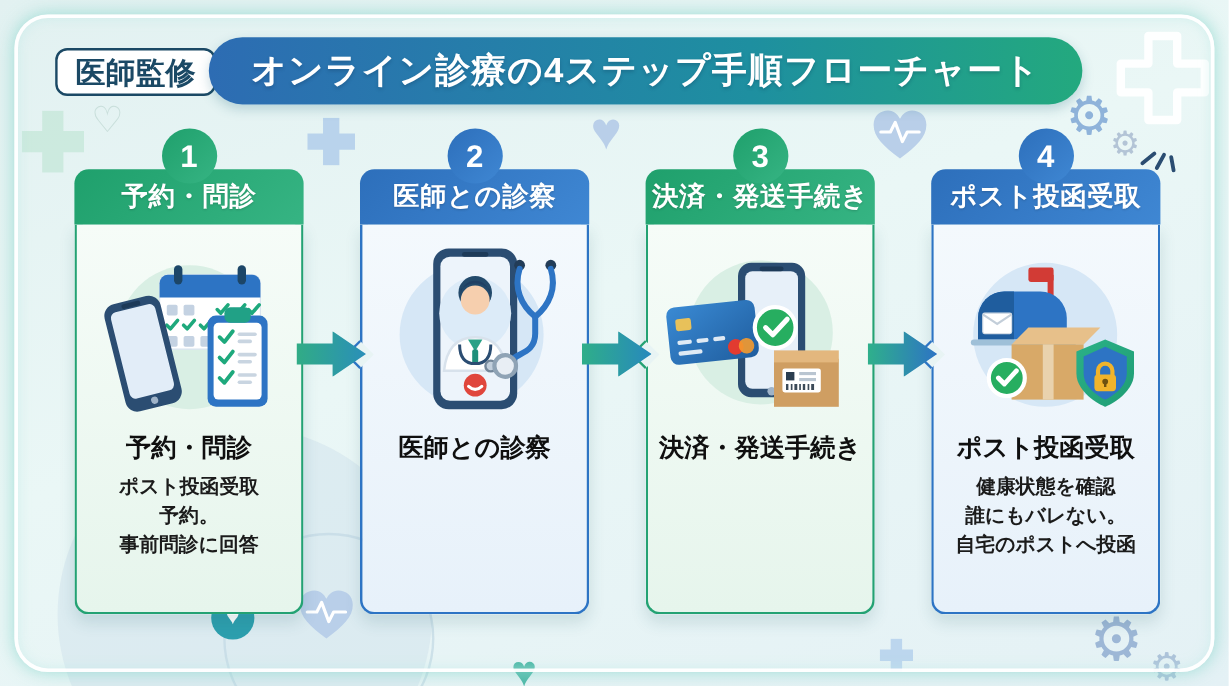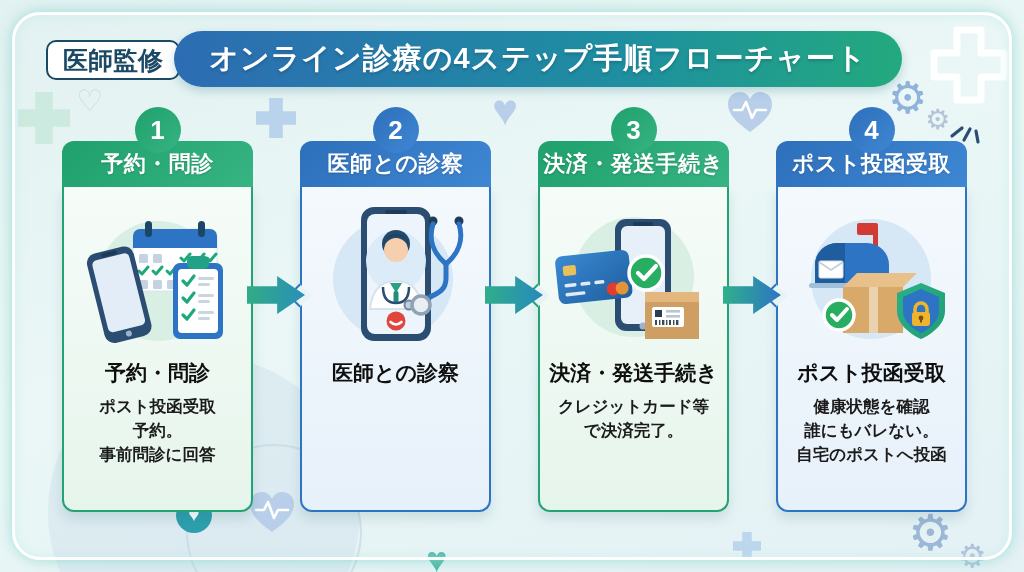--- a/index.html
+++ b/index.html
@@ -247,22 +247,20 @@
                 <rect x="110" y="121" width="1.4" height="5"></rect>
               <rect x="113" y="121" width="2.4" height="5"></rect>
                 <rect x="117" y="121" width="1.4" height="5"></rect>
               <rect x="120" y="121" width="2" height="5"></rect>
                 <rect x="124" y="121" width="1.4" height="5"></rect>
               <rect x="127" y="121" width="2.4" height="5"></rect>
             </g>
           </g>
         </svg>
         <div class="card-title">決済・発送手続き</div>
-        <div class="card-desc">クレジットカード等
-で決済完了。</div>
       </div>
     </div>
 
     <div class="card blue">
       <div class="notch"></div>
       <div class="num">4</div>
       <div class="hdr">ポスト投函受取</div>
       <div class="bodyx">
         <svg class="illus" viewBox="0 0 170 150">
           <defs>

